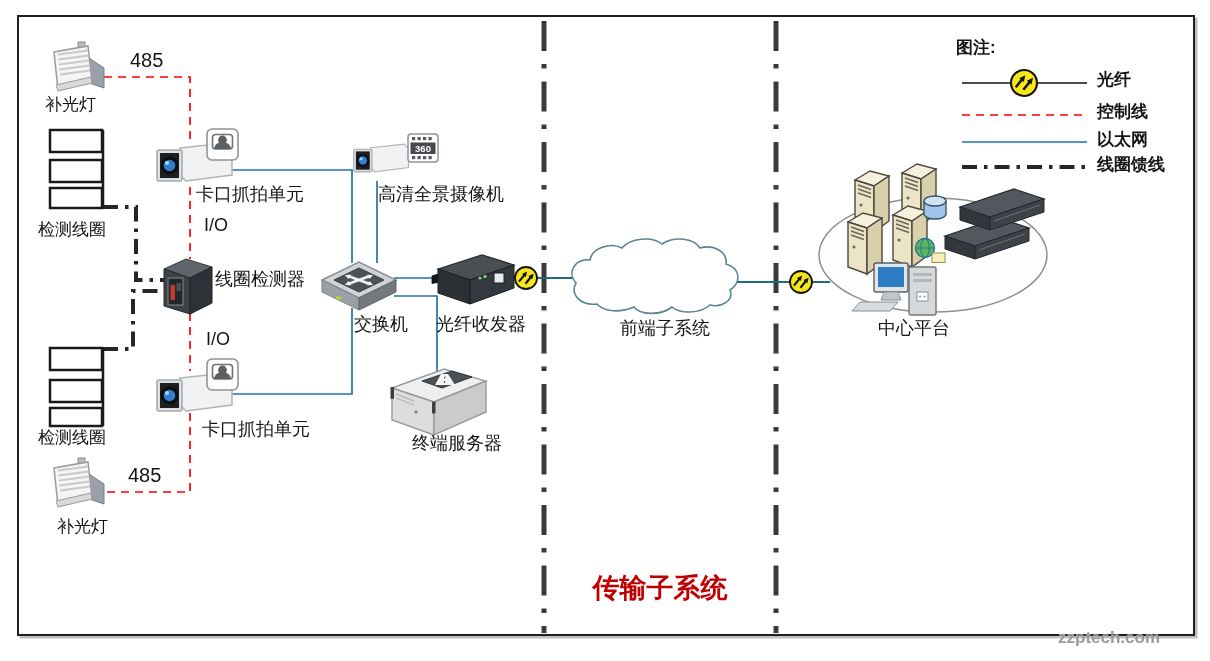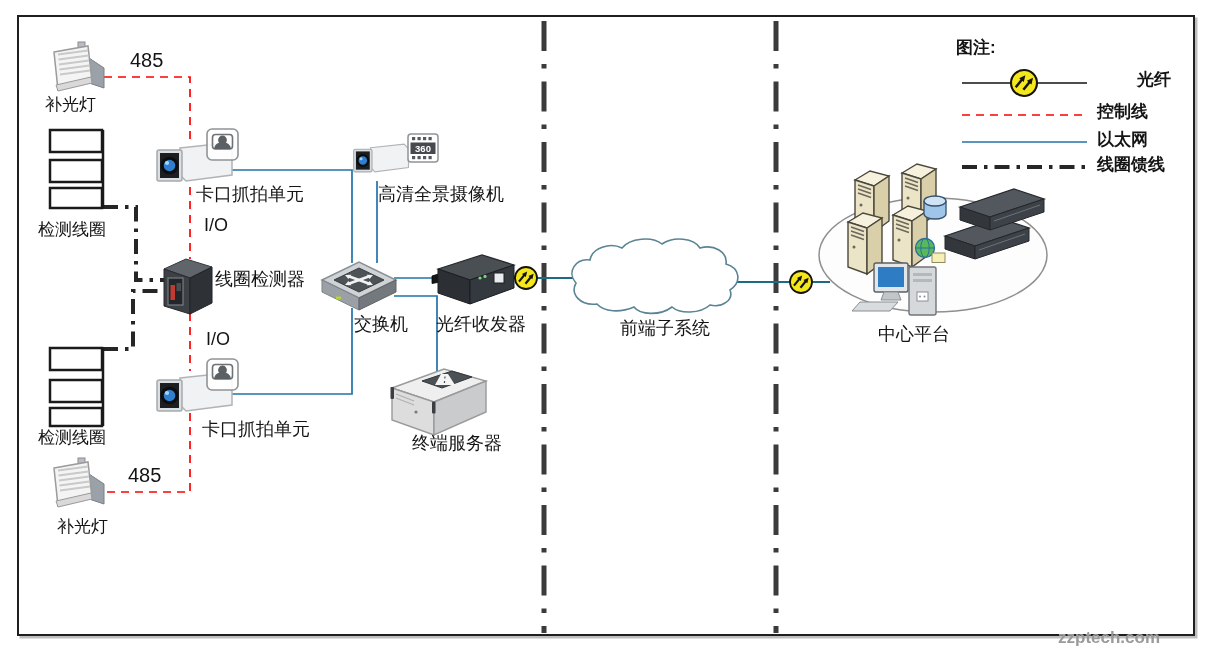--- a/index.html
+++ b/index.html
@@ -267,23 +267,24 @@
   <div class="lbl" style="left:378px; top:185px;">高清全景摄像机</div>
   <div class="lbl" style="left:354px; top:315px;">交换机</div>
   <div class="lbl" style="left:436px; top:315px;">光纤收发器</div>
   <div class="lbl" style="left:206px; top:330px;">I/O</div>
   <div class="lbl" style="left:202px; top:420px;">卡口抓拍单元</div>
   <div class="lbl" style="left:412px; top:434px;">终端服务器</div>
   <div class="lbl sm" style="left:38px;  top:429px;">检测线圈</div>
   <div class="lbl num" style="left:128px; top:464px;">485</div>
   <div class="lbl sm" style="left:57px;  top:518px;">补光灯</div>
   <div class="lbl" style="left:620px; top:319px;">前端子系统</div>
-  <div class="lbl" style="left:878px; top:319px;margin-top:6px;">中心平台</div>
+  <div class="lbl" style="left:878px; top:319px;">中心平台</div>
 
   <div class="lbl legt" style="left:956px;  top:39px;">图注:</div>
-  <div class="lbl leg" style="left:1097px; top:71px;margin-left:40px;">光纤</div>
+  <div class="lbl leg" style="left:1097px; top:71px;">光纤</div>
   <div class="lbl leg" style="left:1097px; top:103px;">控制线</div>
   <div class="lbl leg" style="left:1097px; top:131px;">以太网</div>
   <div class="lbl leg" style="left:1097px; top:156px;">线圈馈线</div>
 
+  <div class="lbl sec" style="left:660px; top:574px;">传输子系统</div>
 
   <div class="lbl wm" style="left:1058px; top:611px;">zzptech.com</div>
 </div>
 
 </body></html>

